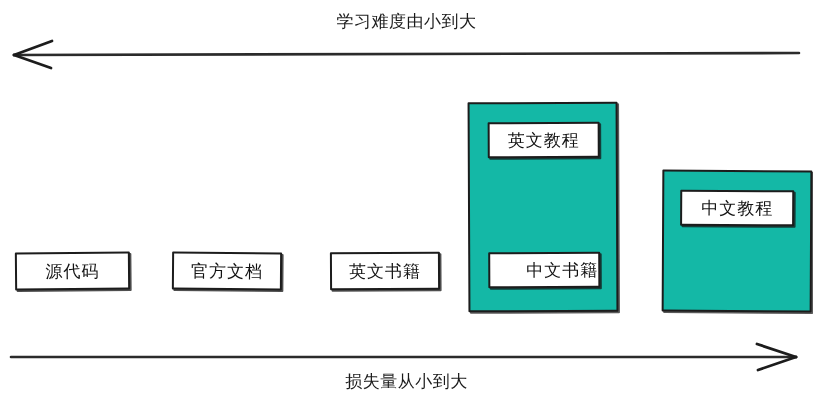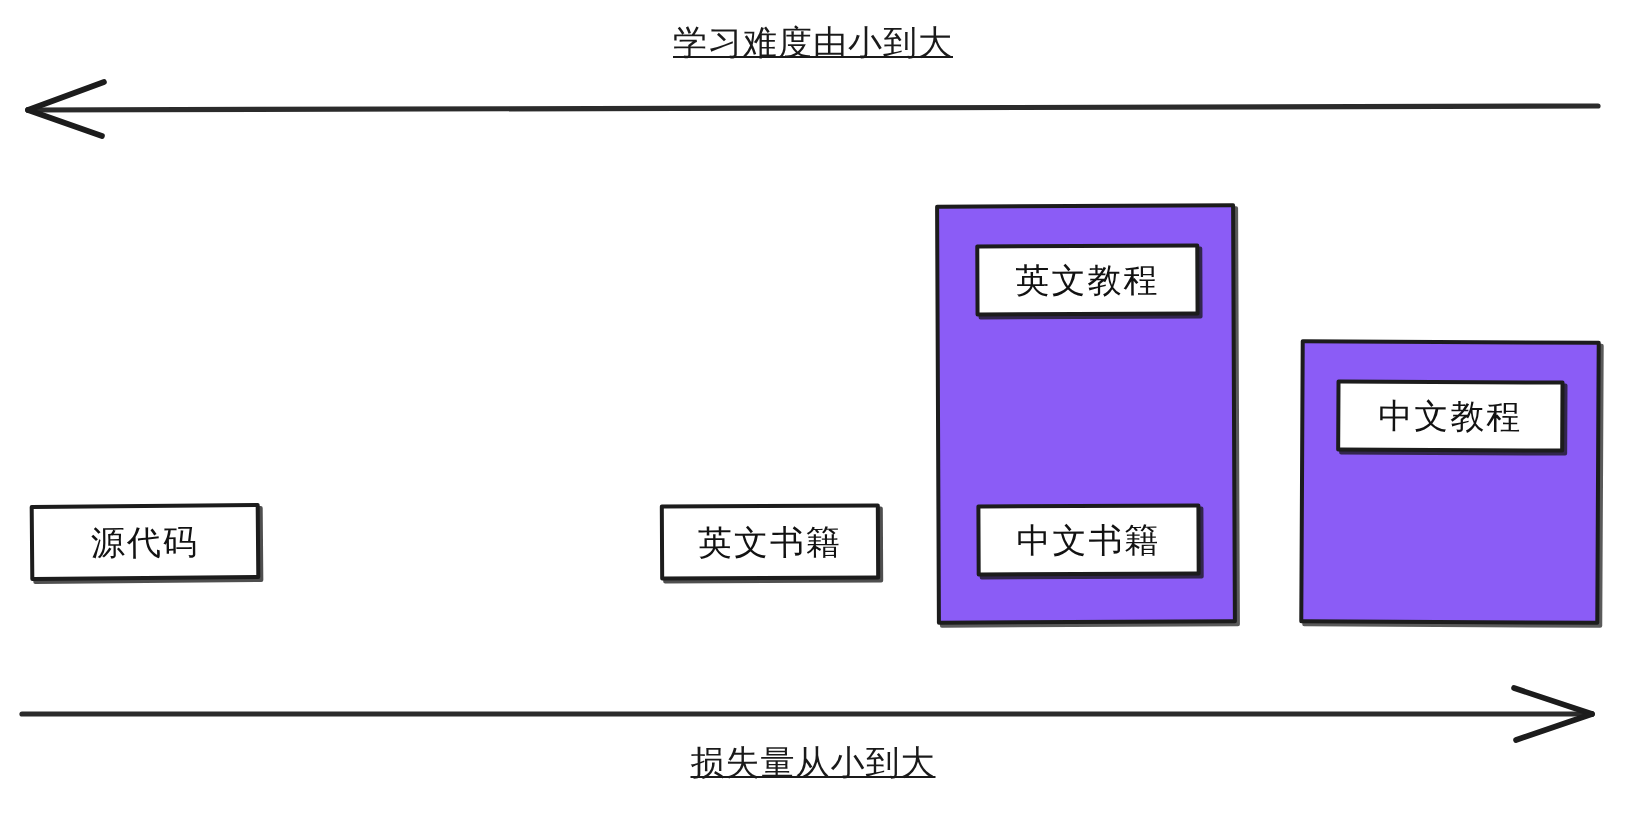--- a/index.html
+++ b/index.html
@@ -14,21 +14,20 @@
 
   
   .axis-label{
     position:absolute;
     font-size:17px;
     color:#1a1a1a;
     letter-spacing:0.5px;
     white-space:nowrap;
     text-align:center;
     font-weight:400;
-    text-decoration:underline;
   }
   #top-axis-label{left:0;right:0;top:10px;}
   #bottom-axis-label{left:0;right:0;top:370px;text-align:center;}
 
   
   #arrow-layer{position:absolute;left:0;top:0;width:813px;height:414px;pointer-events:none;}
 
   
   .node-box{
     position:absolute;
@@ -44,27 +43,27 @@
     border-radius:1px;
     box-shadow:1.5px 1.5px 0 rgba(20,20,20,0.75);
   }
   .node-box.tilt-a{transform:rotate(-0.5deg);}
   .node-box.tilt-b{transform:rotate(0.45deg);}
   .node-box.tilt-c{transform:rotate(-0.3deg);justify-content:center;}
 
   .group-box{
     position:absolute;
     box-sizing:border-box;
-    background:#8b5cf6;
+    background:#14b8a6;
     border:2px solid #1c1c1c;
     border-radius:1px;
     box-shadow:1.5px 1.5px 0 rgba(20,20,20,0.7);
   }
   .group-box.tilt-a{transform:rotate(-0.25deg);}
-  .group-box.tilt-b{transform:rotate(0.3deg);}
+  .group-box.tilt-b{transform:rotate(0.3deg);margin-left:12px;}
 
   .inner-box{
     position:absolute;
     box-sizing:border-box;
     background:#ffffff;
     border:2px solid #1c1c1c;
     display:flex;
     align-items:center;
     justify-content:center;
     color:#121212;
@@ -95,30 +94,33 @@
       <path d="M11 357 L796 357" stroke="#2b2b2b" stroke-width="2.6" fill="none" stroke-linecap="round"></path>
       <path d="M796 357 L757 344" stroke="#1c1c1c" stroke-width="2.8" fill="none" stroke-linecap="round"></path>
       <path d="M796 357 L758 370" stroke="#1c1c1c" stroke-width="2.8" fill="none" stroke-linecap="round"></path>
     </g>
   </svg>
 
   <div class="node-box tilt-a" style="left:15px;top:252px;width:115px;height:38px;">
     <span>源代码</span>
   </div>
 
+  <div class="node-box tilt-b" style="left:172px;top:252px;width:110px;height:38px;">
+    <span>官方文档</span>
+  </div>
 
   <div class="node-box tilt-c" style="left:330px;top:252px;width:110px;height:38px;">
     <span>英文书籍</span>
   </div>
 
   <div class="group-box tilt-a" style="left:468px;top:102px;width:150px;height:210px;">
     <div class="inner-box tilt-b" style="left:18px;top:18px;width:112px;height:36px;">
       <span>英文教程</span>
     </div>
-    <div class="inner-box tilt-c" style="left:18px;top:148px;width:112px;height:36px;">
+    <div class="inner-box tilt-c" style="left:18px;top:148px;width:112px;height:36px;justify-content:flex-end;">
       <span>中文书籍</span>
     </div>
   </div>
 
   <div class="group-box tilt-b" style="left:650px;top:170px;width:150px;height:142px;">
     <div class="inner-box tilt-a" style="left:16px;top:18px;width:114px;height:36px;">
       <span>中文教程</span>
     </div>
   </div>
 

